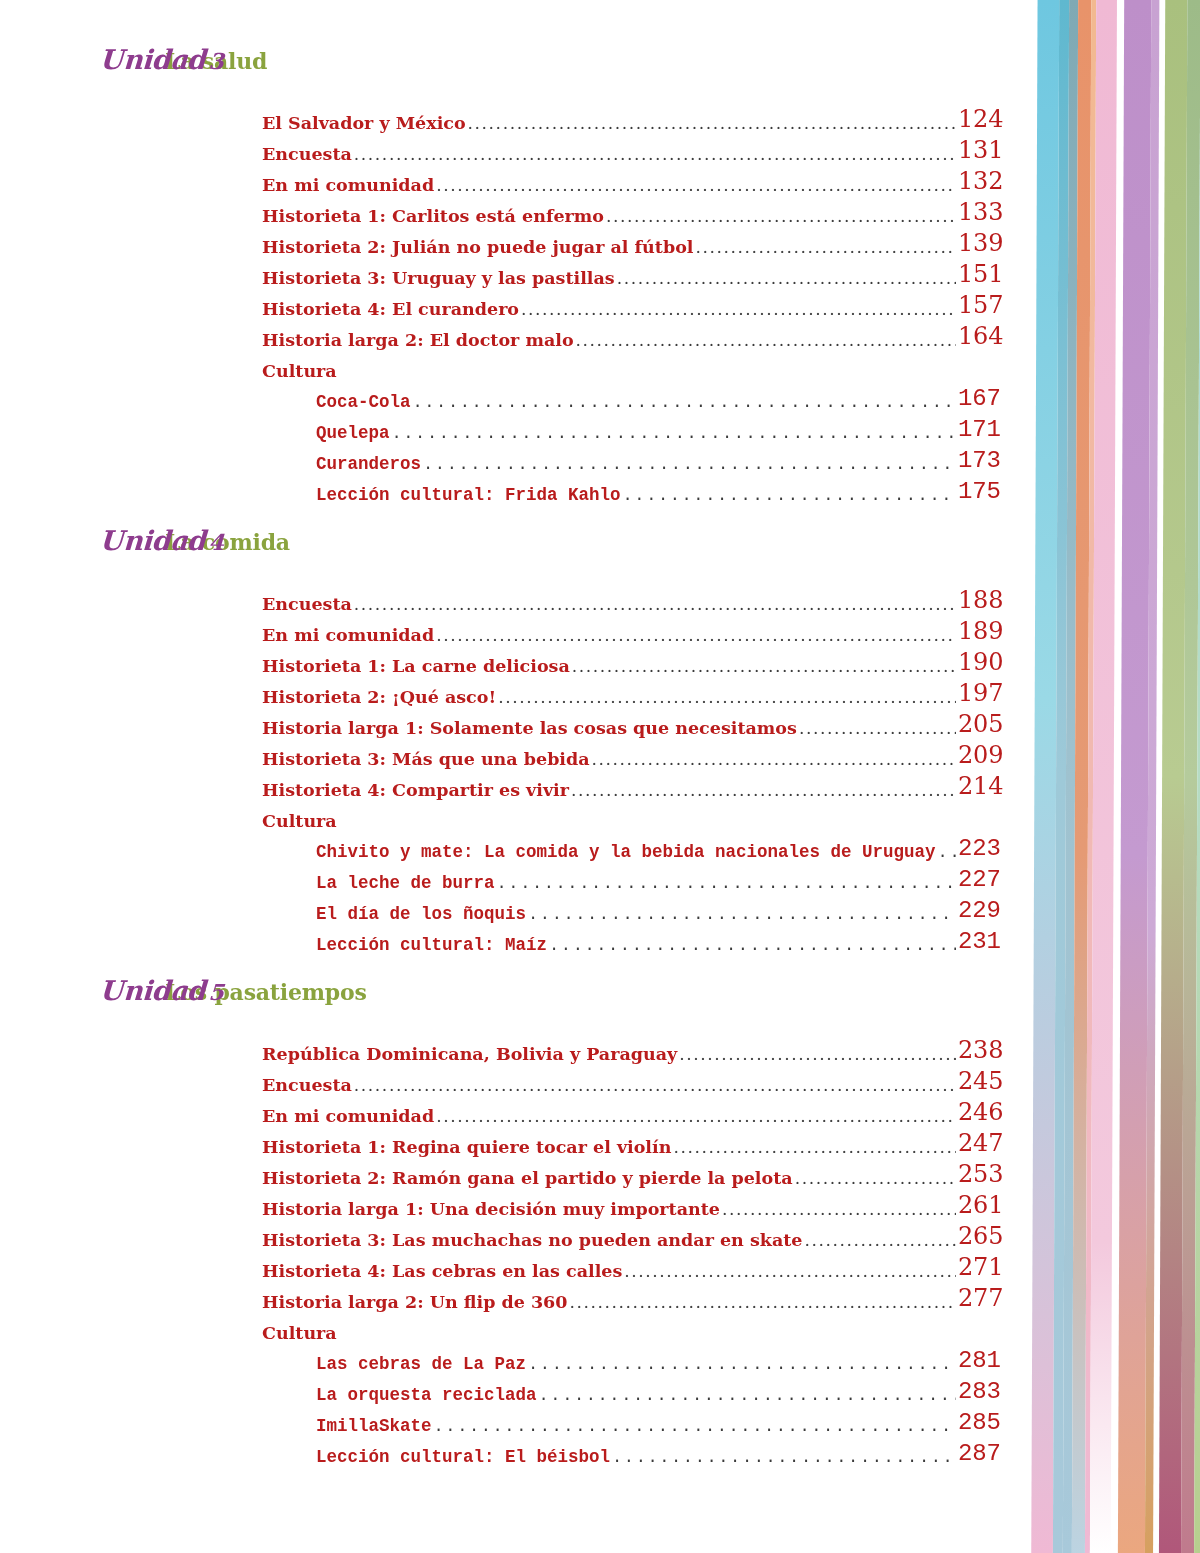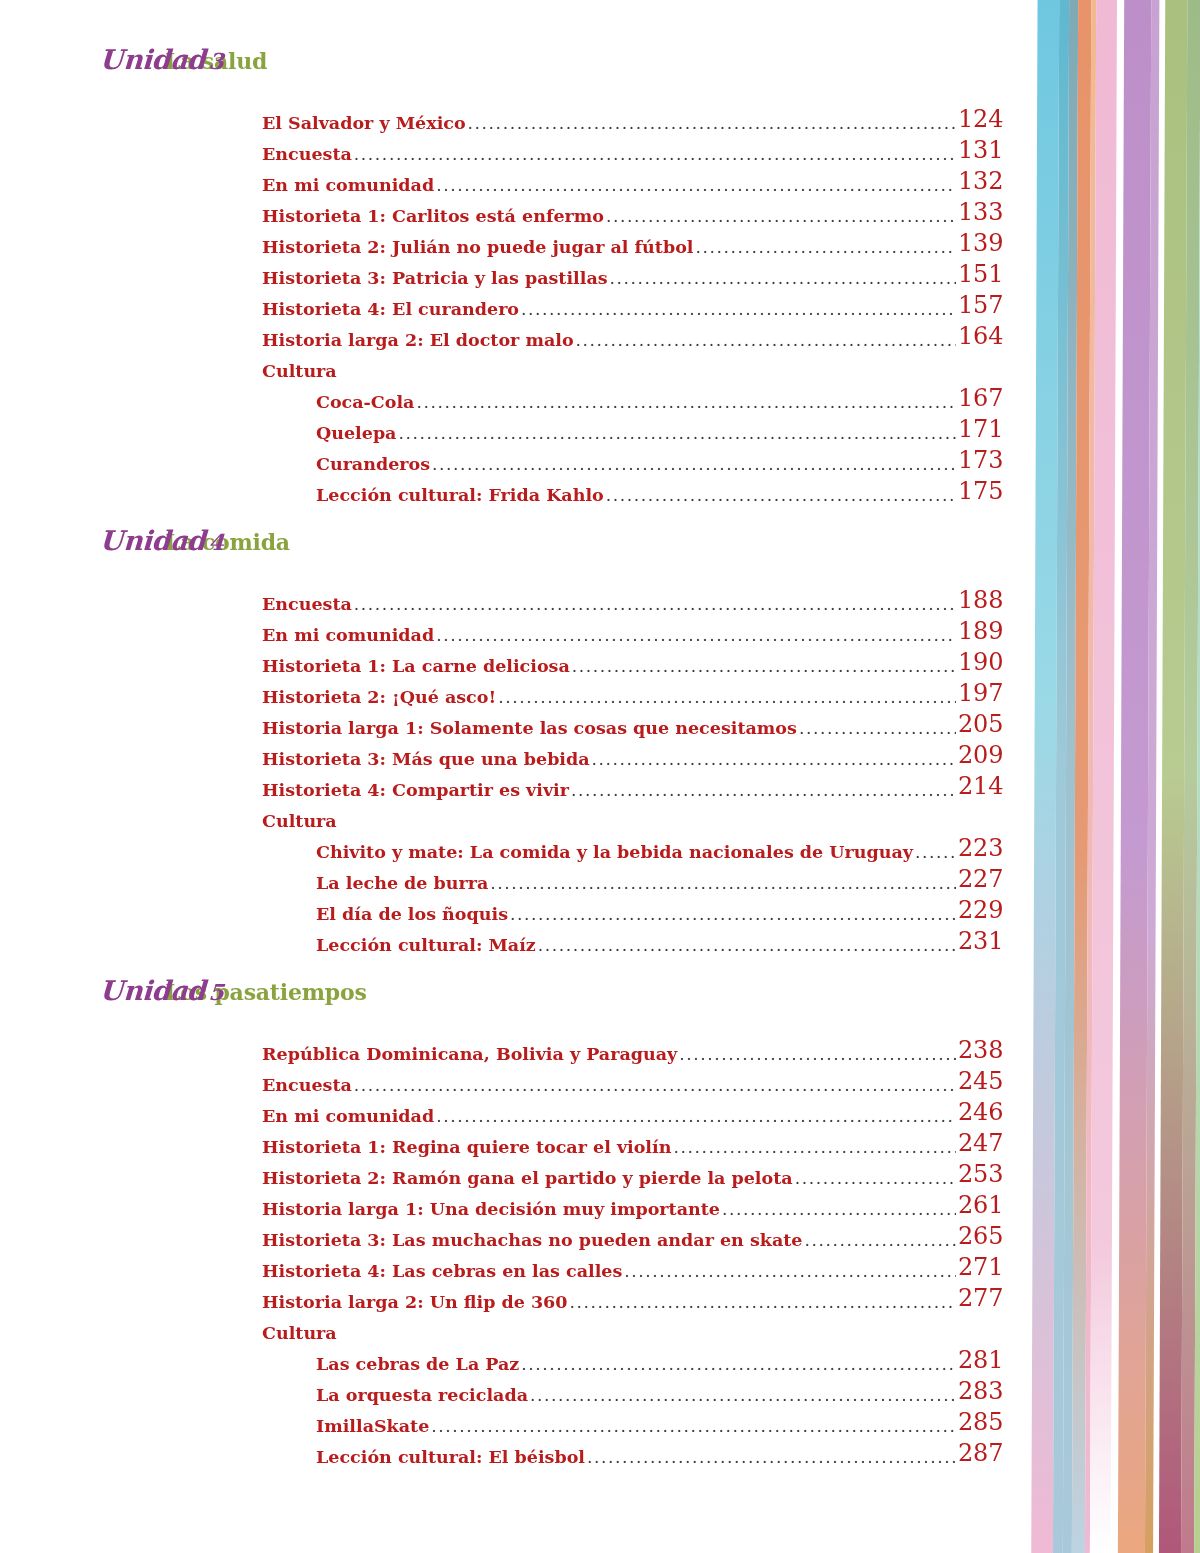--- a/index.html
+++ b/index.html
@@ -83,21 +83,21 @@
     height: 31px;
     color: #b91c1c;
     font-family: "DejaVu Serif", "Liberation Serif", serif;
     font-weight: 700;
     font-size: 17.5px;
     white-space: nowrap;
     box-sizing: border-box;
     padding-left: 262px;
     padding-right: 15px;
   }
-  .entry.sub { padding-left: 316px; }
+  .entry.sub { padding-left: 316px; font-family: Liberation Mono, monospace; }
 
   .entry .e-title { flex: 0 0 auto; }
 
   .entry .leader {
     flex: 1 1 auto;
     min-width: 8px;
     position: relative;
     height: 1em;
     overflow: hidden;
     margin: 0 2px;
@@ -300,21 +300,21 @@
           <span class="e-title">Historieta 1: Carlitos está enfermo</span>
           <span class="leader"></span>
           <span class="e-page">133</span>
         </li>
       <li class="entry">
           <span class="e-title">Historieta 2: Julián no puede jugar al fútbol</span>
           <span class="leader"></span>
           <span class="e-page">139</span>
         </li>
       <li class="entry">
-          <span class="e-title">Historieta 3: Patricia y las pastillas</span>
+          <span class="e-title">Historieta 3: Uruguay y las pastillas</span>
           <span class="leader"></span>
           <span class="e-page">151</span>
         </li>
       <li class="entry">
           <span class="e-title">Historieta 4: El curandero</span>
           <span class="leader"></span>
           <span class="e-page">157</span>
         </li>
       <li class="entry">
           <span class="e-title">Historia larga 2: El doctor malo</span>

